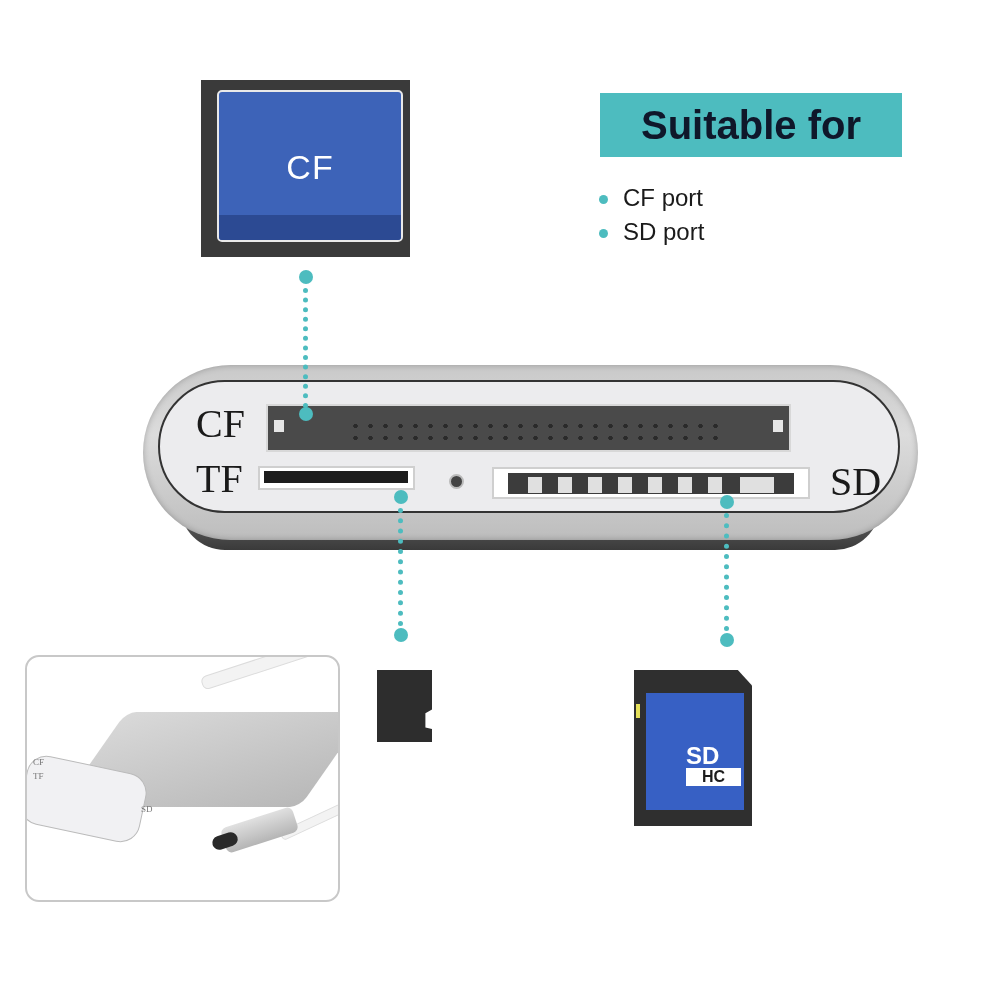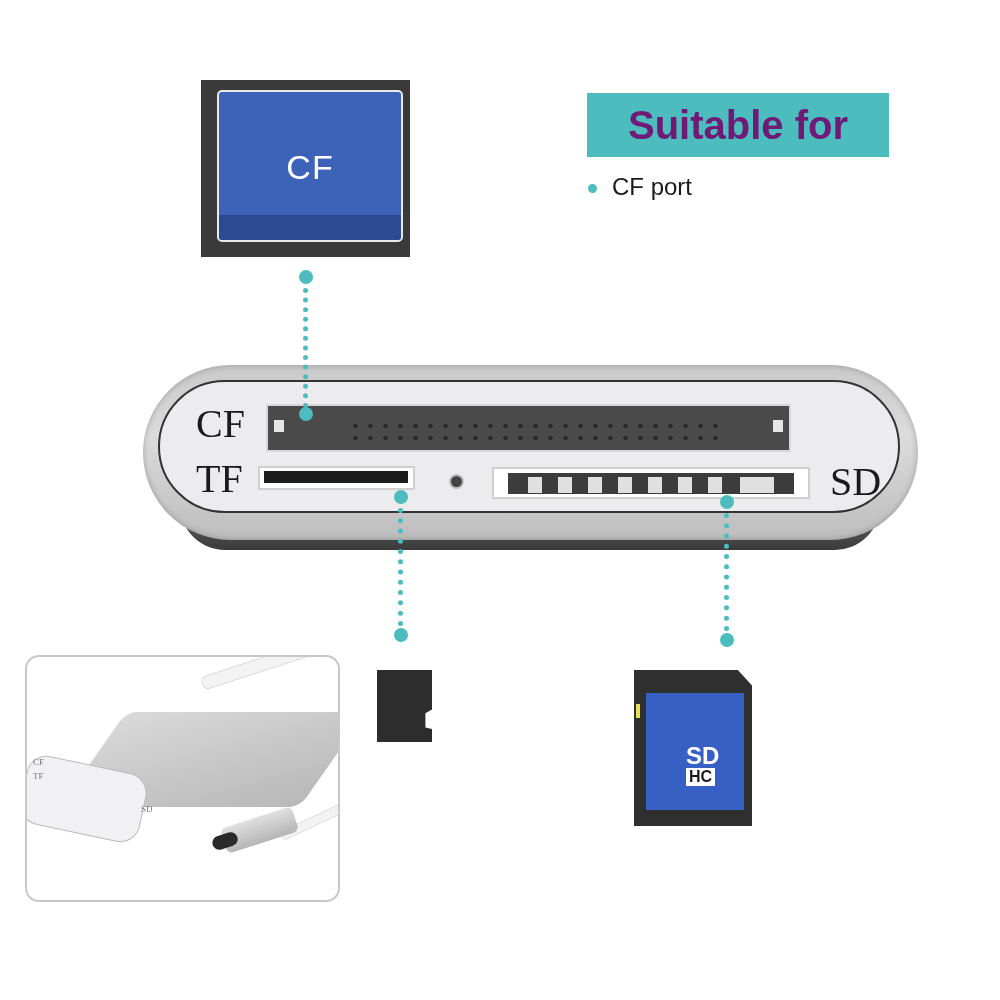--- a/index.html
+++ b/index.html
@@ -6,22 +6,22 @@
   body { width: 1000px; height: 1000px; position: relative; overflow: hidden; font-family: "Liberation Sans", sans-serif; }
   .abs { position: absolute; }
 
   
   .cf-card { left: 201px; top: 80px; width: 209px; height: 177px; background: #3a3a3a; box-sizing: border-box; }
   .cf-face { position: absolute; left: 16px; top: 10px; width: 186px; height: 152px; background: #3d63b8; border: 2px solid #e9e9e9; border-radius: 5px; box-sizing: border-box; overflow: hidden; }
   .cf-face .band { position: absolute; left: 0; right: 0; bottom: 0; height: 25px; background: #2c4a93; }
   .cf-face .label { position: absolute; left: 0; right: 0; top: 56px; text-align: center; color: #ffffff; font-size: 34px; letter-spacing: 1px; }
 
   
-  .suit-banner { left: 587px; top: 93px; width: 302px; height: 64px; background: #4dbcbf; color: #701a75; font-size: 40px; font-weight: bold; text-align: center; line-height: 64px; }
-  .suit-list { left: 586px; top: 170px; margin: 0; padding: 0; list-style: none; }
+  .suit-banner { left: 600px; top: 93px; width: 302px; height: 64px; background: #4dbcbf; color: #0f172a; font-size: 40px; font-weight: bold; text-align: center; line-height: 64px; }
+  .suit-list { left: 586px; top: 170px; margin: 11px; padding: 0; list-style: none; }
   .suit-list li { position: relative; height: 34px; line-height: 34px; padding-left: 26px; font-size: 24px; color: #1a1a1a; }
   .suit-list li .dot { position: absolute; left: 2px; top: 14px; width: 9px; height: 9px; border-radius: 50%; background: #4dbcbf; }
 
   
   .vline { width: 0; border-left: 5px dotted #4dbcbf; }
   .bigdot { width: 14px; height: 14px; border-radius: 50%; background: #4dbcbf; }
 
   
   .reader-shadow { left: 180px; top: 505px; width: 700px; height: 45px; background: linear-gradient(#6a6a6a, #3a3a3a); border-radius: 0 0 60px 60px; }
   .reader-shell { left: 143px; top: 365px; width: 775px; height: 175px; border-radius: 90px; background: linear-gradient(#c9c9c9, #dcdcdc 40%, #bdbdbd); box-shadow: inset 0 0 6px rgba(0,0,0,0.25); }
@@ -38,21 +38,21 @@
   .sd-slot { left: 492px; top: 467px; width: 318px; height: 32px; background: #ffffff; border: 2px solid #cfcfcf; box-sizing: border-box; }
   .sd-slot .inner { position: absolute; left: 14px; right: 14px; top: 4px; bottom: 3px; background: #3c3c3c; }
   .sd-slot .pin { position: absolute; top: 4px; width: 14px; height: 16px; background: #e0e0e0; }
 
   
   .micro-card { left: 377px; top: 670px; width: 55px; height: 72px; background: #2d2d2d; clip-path: polygon(0 0, 100% 0, 100% 55%, 88% 60%, 88% 80%, 100% 82%, 100% 100%, 0 100%); }
   .sd-card { left: 634px; top: 670px; width: 118px; height: 156px; background: #2f2f2f; clip-path: polygon(0 0, 88% 0, 100% 10%, 100% 100%, 0 100%); }
   .sd-card .face { position: absolute; left: 12px; top: 23px; width: 98px; height: 117px; background: #3760c4; }
   .sd-card .notch { position: absolute; left: 2px; top: 34px; width: 4px; height: 14px; background: #e5e05a; }
   .sd-card .sd-text { position: absolute; left: 52px; top: 72px; font-size: 24px; font-weight: bold; color: #ffffff; }
-  .sd-card .hc-text { position: absolute; left: 52px; top: 98px; font-size: 16px; font-weight: bold; color: #1c1c1c; background: #ffffff; padding: 0 3px; line-height: 18px; }
+  .sd-card .hc-text { position: absolute; left: 52px; top: 98px; font-size: 16px; font-weight: bold; color: #1c1c1c; background: #ffffff; padding: 0 16px; line-height: 18px; }
 
   
   .inset { left: 25px; top: 655px; width: 315px; height: 247px; border: 2px solid #c8c8c8; border-radius: 14px; background: #ffffff; box-sizing: border-box; overflow: hidden; }
   .inset .cable1 { position: absolute; left: 175px; top: 20px; width: 160px; height: 12px; background: #f3f3f3; border: 1px solid #dcdcdc; transform: rotate(-18deg); transform-origin: left center; border-radius: 6px; }
   .inset .cable2 { position: absolute; left: 250px; top: 155px; width: 90px; height: 8px; background: #f3f3f3; border: 1px solid #dcdcdc; transform: rotate(-25deg); border-radius: 4px; }
   .inset .body-top { position: absolute; left: 6px; top: 55px; width: 240px; height: 95px; background: linear-gradient(160deg, #d9d9d9, #b8b8b8); transform: skewX(-35deg) translateX(60px); border-radius: 10px; }
   .inset .body-front { position: absolute; left: 4px; top: 95px; width: 120px; height: 68px; background: #f1f1f3; border: 1px solid #bbb; border-radius: 20px; transform: rotate(12deg); transform-origin: left top; }
   .inset .usbc { position: absolute; left: 195px; top: 160px; width: 75px; height: 26px; background: linear-gradient(#e0e0e0, #b5b5b5); transform: rotate(-18deg); border-radius: 6px; }
   .inset .usbc-tip { position: absolute; left: 185px; top: 177px; width: 26px; height: 14px; background: #2a2a2a; transform: rotate(-18deg); border-radius: 7px; }
   .inset .mini-label { position: absolute; font-family: "Liberation Serif", serif; font-size: 9px; color: #777; }
@@ -63,20 +63,21 @@
 <div class="abs cf-card">
   <div class="cf-face">
     <div class="band"></div>
     <div class="label">CF</div>
   </div>
 </div>
 
 <div class="abs suit-banner">Suitable for</div>
 <ul class="abs suit-list">
   <li><span class="dot"></span><span>CF port</span></li>
+  <li><span class="dot"></span><span>SD port</span></li>
 </ul>
 
 <div class="abs reader-shadow"></div>
 <div class="abs reader-shell"></div>
 <div class="abs reader-face"></div>
 
 <div class="abs slot-label" style="left:196px; top:400px;">CF</div>
 <div class="abs slot-label" style="left:196px; top:455px;">TF</div>
 <div class="abs slot-label" style="left:830px; top:458px;">SD</div>
 

